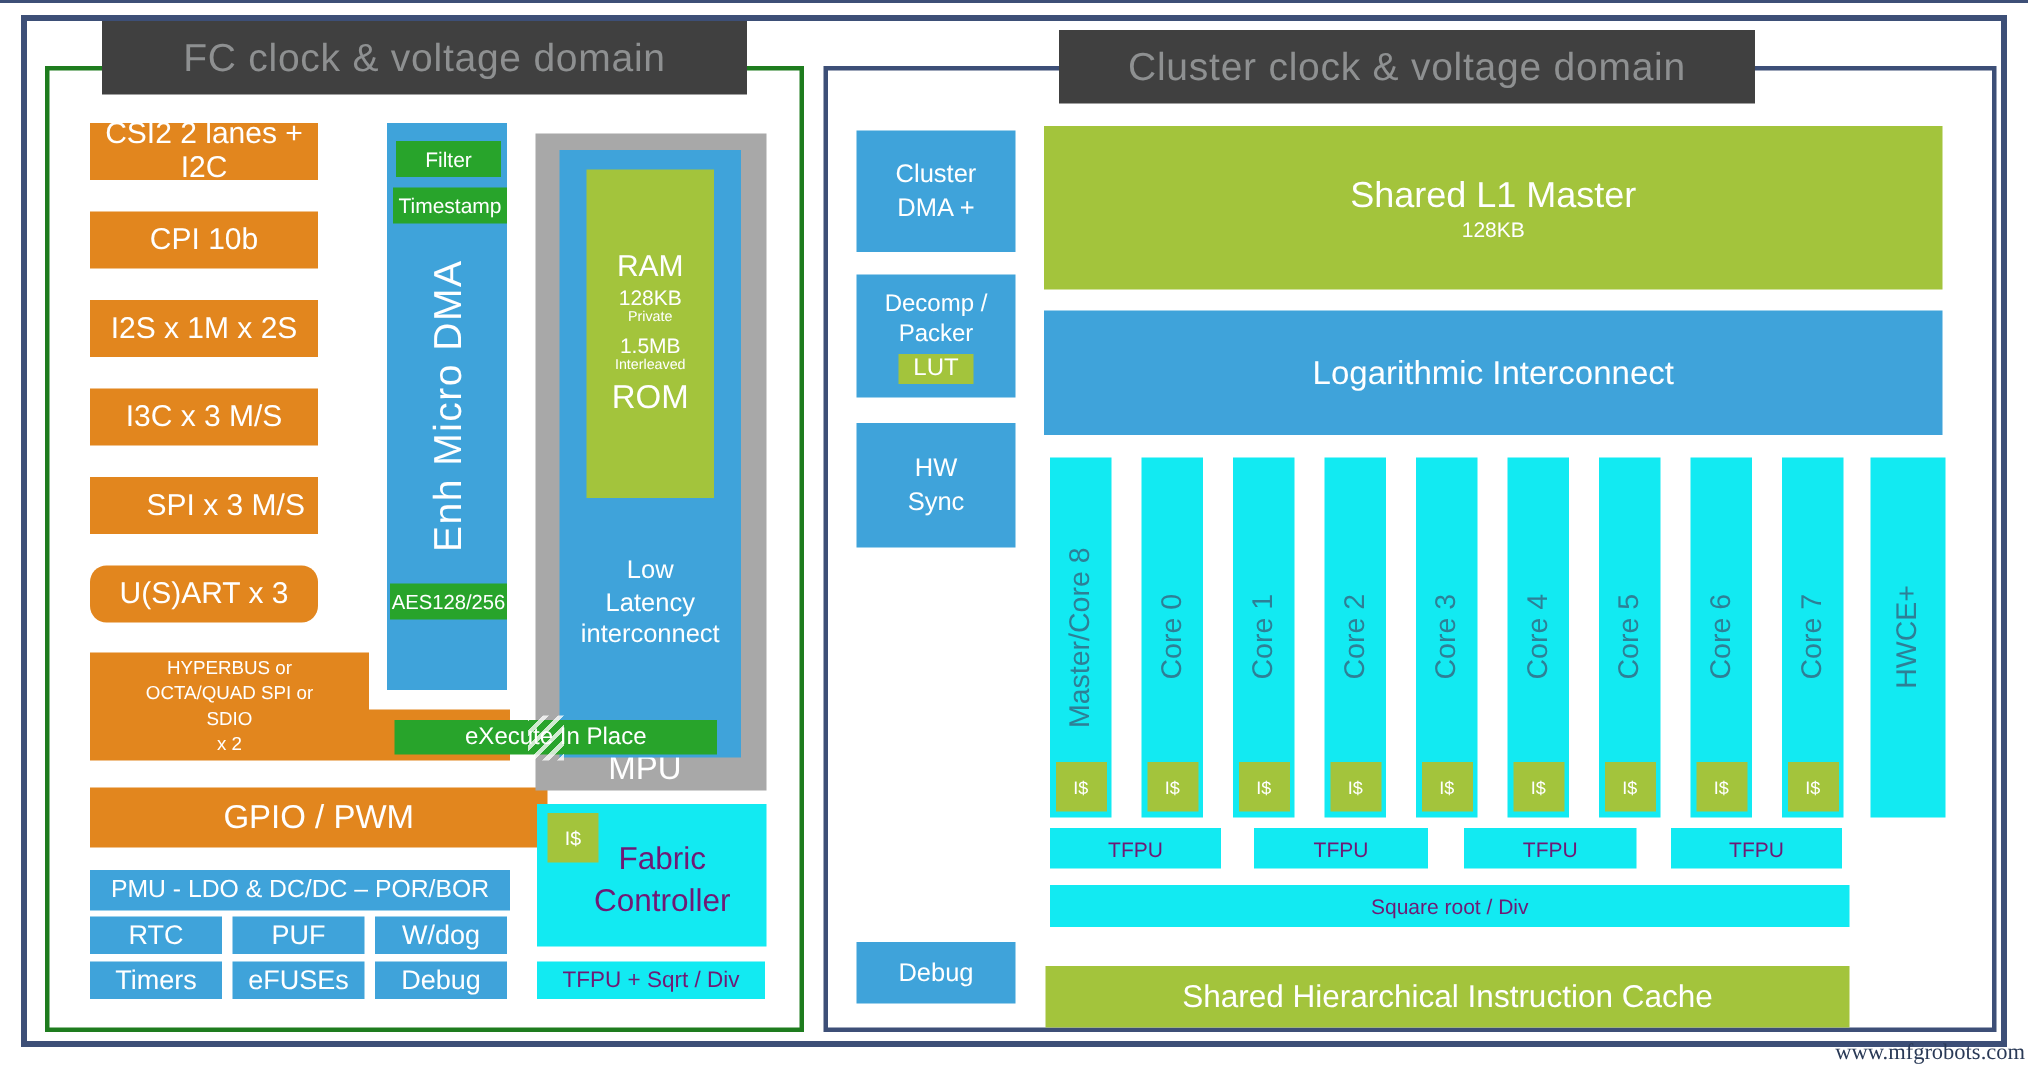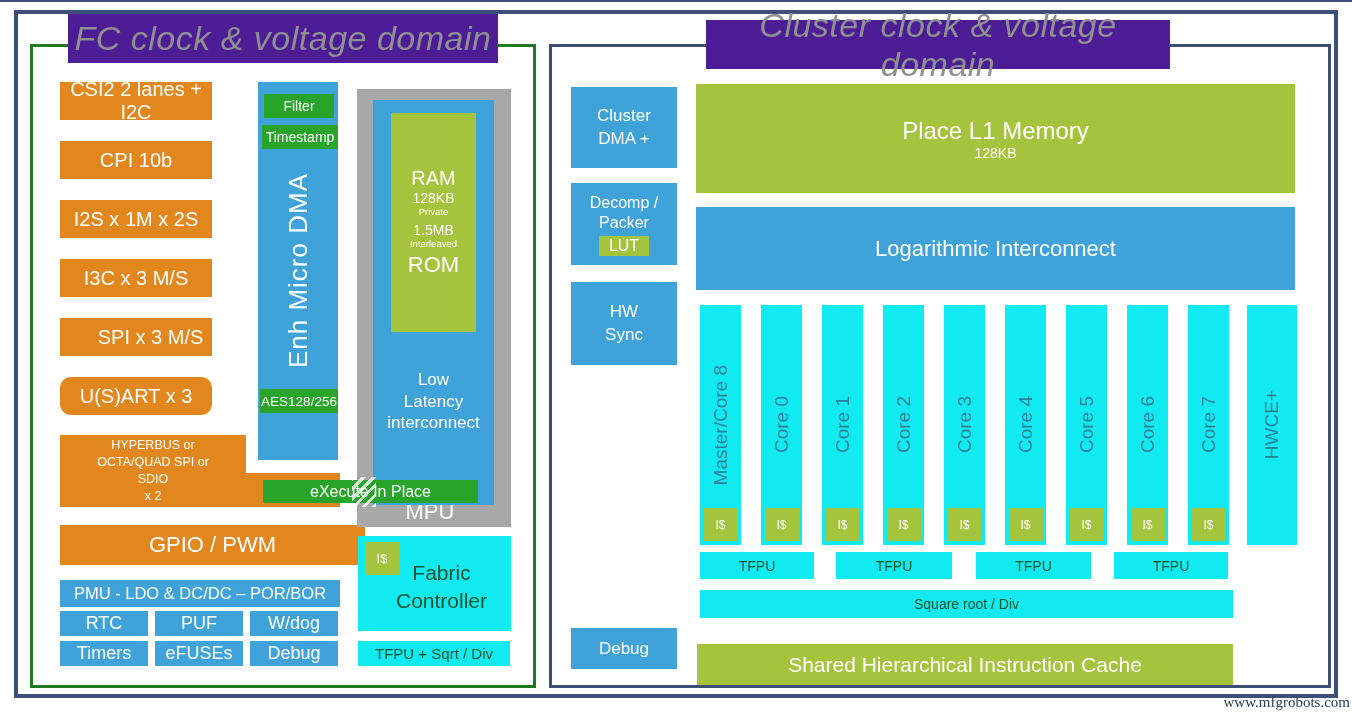--- a/index.html
+++ b/index.html
@@ -11,28 +11,28 @@
   .flexc{display:flex;align-items:center;justify-content:center;text-align:center;}
   .pre{white-space:pre-line;}
   
   .orange{background:#E2861E;}
   .blue{background:#3FA3DA;}
   .green{background:#28A42B;}
   .lime{background:#A3C43C;}
   .cyan{background:#12EAF2;}
   .grayblk{background:#A8A8A8;}
   .wtxt{color:#ffffff;}
-  .ttxt{color:#14532d;}
+  .ttxt{color:#701a75;}
   
   .toprule{left:0;top:0;width:1352px;height:2px;background:#3D4F77;}
   
   .outer-frame{left:14px;top:10px;width:1324px;height:688px;border:4px solid #3D4F77;}
   .fc-frame{left:30px;top:44px;width:506px;height:644px;border:3px solid #1E7C1E;}
   .cluster-frame{left:549px;top:44px;width:782px;height:644px;border:3px solid #3D4F77;}
-  .domain-title{background:#4c1d95;color:#8E9091;font-size:34px;letter-spacing:.5px;font-style:italic;}
+  .domain-title{background:#404040;color:#8E9091;font-size:26px;letter-spacing:.5px;}
   
   .periph{left:60px;width:152px;height:38px;font-size:20px;}
   .small-blk{width:88px;height:25px;font-size:18px;}
   
   .vtext{writing-mode:vertical-rl;transform:rotate(180deg);}
   .dma-label{font-size:26px;letter-spacing:1px;}
   .core-label{font-size:19px;color:#2E7F96;}
   .core{top:305px;width:41px;height:240px;}
   .icache{position:absolute;left:50%;transform:translateX(-50%);bottom:4px;width:34px;height:33px;
     display:flex;align-items:center;justify-content:center;color:#fff;font-size:12px;}
@@ -118,21 +118,21 @@
 Packer</span>
     <span class="lime wtxt" style="margin-top:3px;padding:1px 10px;font-size:16px;">LUT</span>
   </div>
 
   <div class="abs flexc blue wtxt pre" style="left:571px;top:282px;width:106px;height:83px;font-size:17px;line-height:1.3;">HW
 Sync</div>
 
   <div class="abs flexc blue wtxt" style="left:571px;top:628px;width:106px;height:41px;font-size:17px;">Debug</div>
 
   <div class="abs lime wtxt" style="left:696px;top:84px;width:599px;height:109px;display:flex;flex-direction:column;align-items:center;justify-content:center;">
-    <span style="font-size:24px;">Place L1 Memory</span>
+    <span style="font-size:24px;">Shared L1 Master</span>
     <span style="font-size:14px;">128KB</span>
   </div>
   <div class="abs flexc blue wtxt" style="left:696px;top:207px;width:599px;height:83px;font-size:22px;">Logarithmic Interconnect</div>
 
   <div class="abs flexc cyan core" style="left:700px;">
     <span class="vtext core-label">Master/Core 8</span>
     <span class="icache lime">I$</span>
   </div>
   <div class="abs flexc cyan core" style="left:761px;">
     <span class="vtext core-label">Core 0</span>

